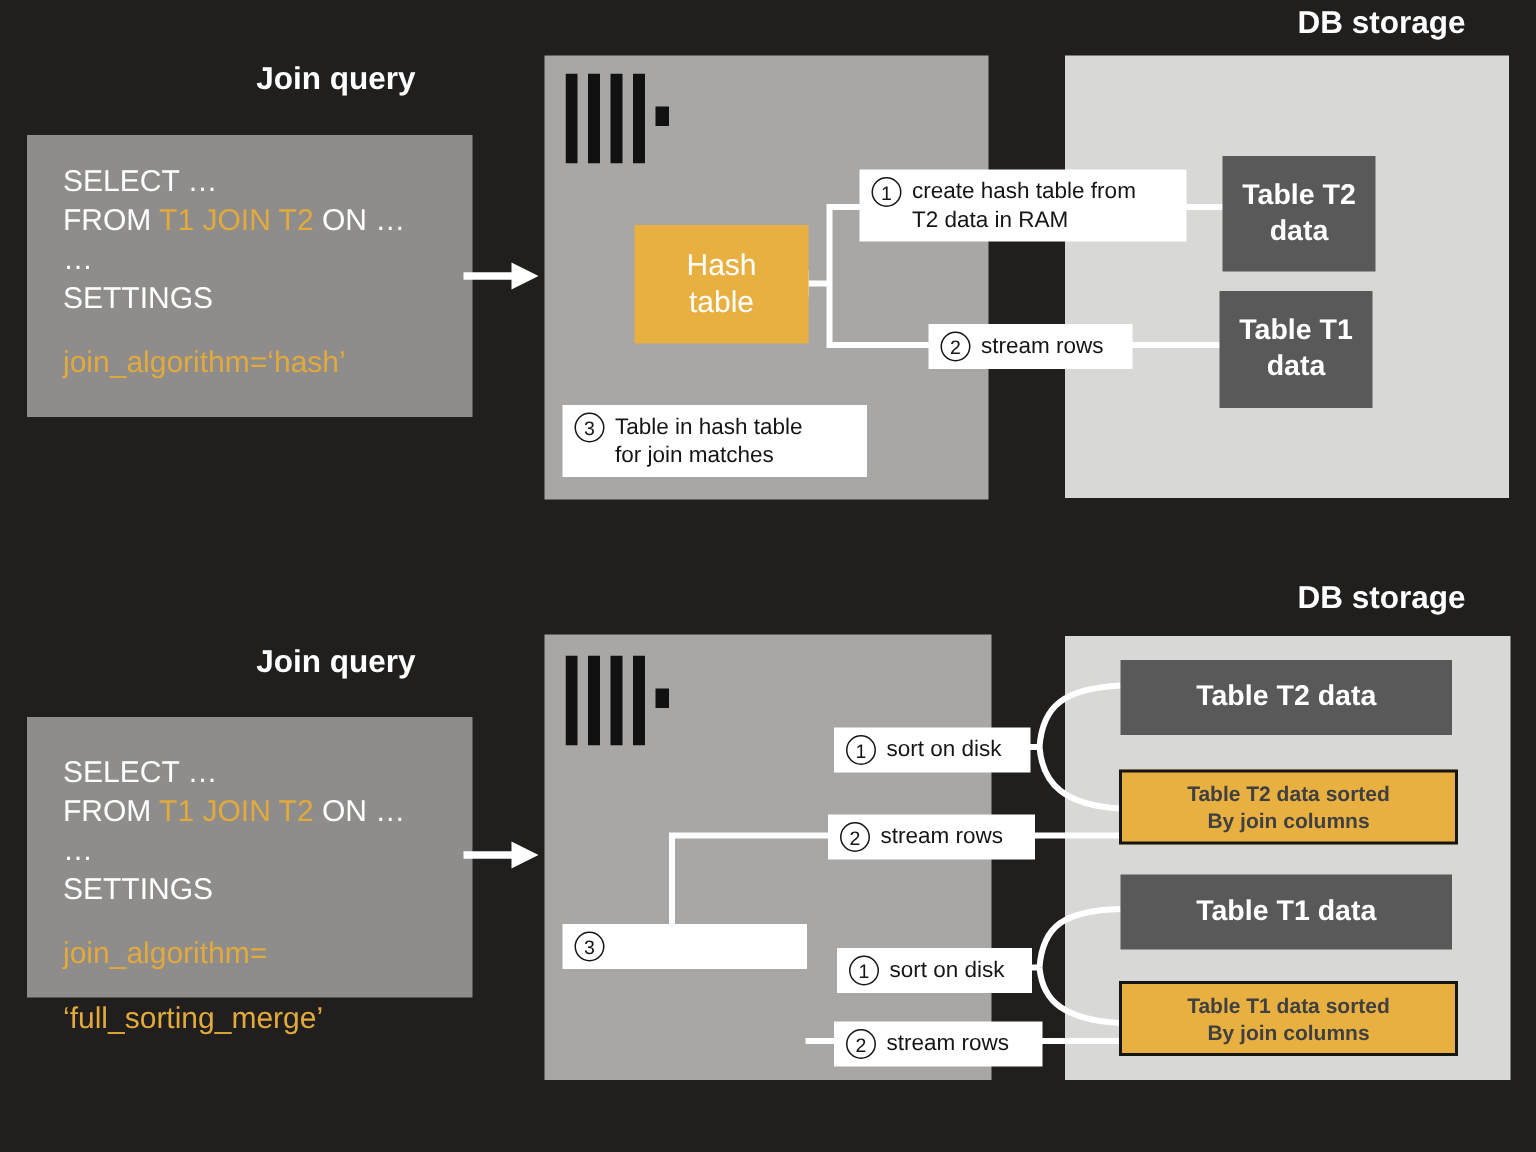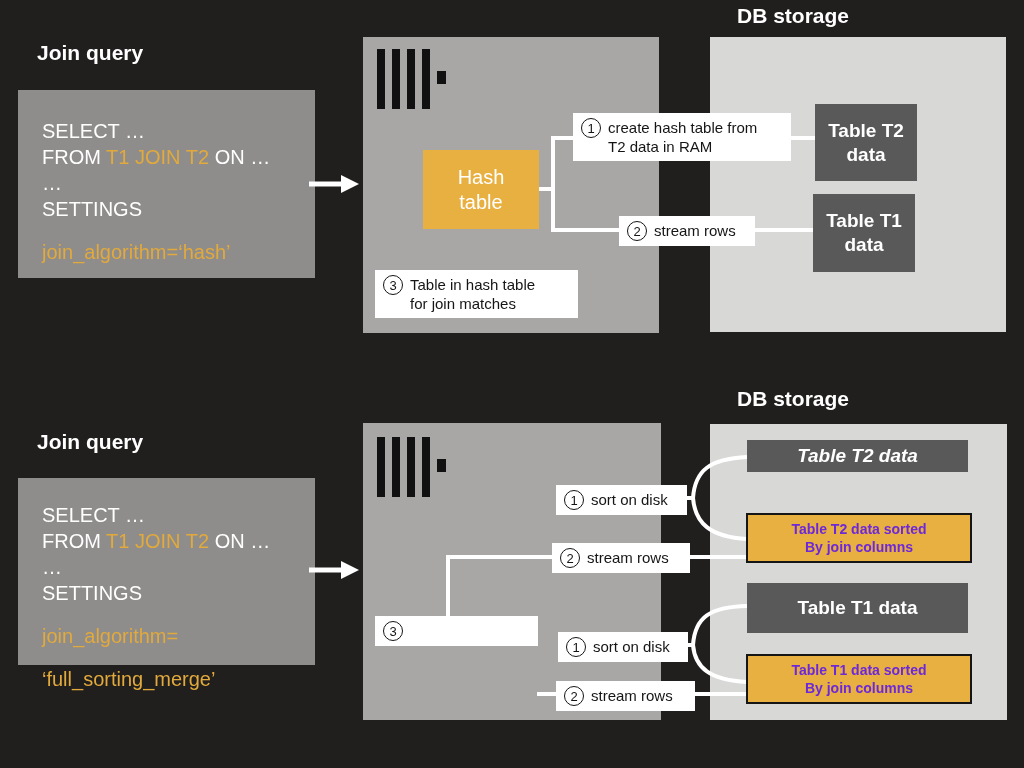--- a/index.html
+++ b/index.html
@@ -2,24 +2,24 @@
 <html><head>
 <meta charset="utf-8">
 <style>
   html,body { margin:0; padding:0; background:#201f1d; }
   .canvas {
     position:relative; width:1024px; height:768px;
     background:#201f1d; overflow:hidden;
     font-family:"Liberation Sans", sans-serif;
   }
   .abs { position:absolute; box-sizing:border-box; }
-  .title { color:#ffffff; font-size:21px; font-weight:bold; text-align:left; z-index:3; }
+  .title { color:#ffffff; font-size:21px; font-weight:bold; text-align:right; z-index:3; }
   .qbox {
     background:#8e8d8b; color:#ffffff; font-size:20px; line-height:26px;
-    padding:28px 0 0 24px; z-index:1;
+    padding:18px 0 0 24px; z-index:1;
   }
   .qbox div { white-space:pre; }
   .hl { color:#e2a93c;margin-top:17px; }
   .server { background:#a8a7a5; z-index:1; }
   .db { background:#d8d8d6; z-index:1; }
   .conn { position:absolute; left:0; top:0; z-index:2; pointer-events:none; }
   .label {
     background:#ffffff; color:#151515; font-size:15px; line-height:19px;
     display:flex; align-items:flex-start; gap:7px; padding:5px 8px; z-index:3;
   }
@@ -33,21 +33,21 @@
     background:#e8b041; color:#ffffff; font-size:20px; line-height:25px;
     display:flex; flex-direction:column; align-items:center; justify-content:center;
     text-align:center; z-index:3;
   }
   .darkbox {
     background:#595959; color:#ffffff; font-weight:bold; font-size:19px; line-height:24px;
     display:flex; flex-direction:column; align-items:center; justify-content:center;
     text-align:center; z-index:3;
   }
   .sorted {
-    background:#e8b041; border:2px solid #151515; color:#6d28d9; font-weight:bold;
+    background:#e8b041; border:2px solid #151515; color:#404040; font-weight:bold;
     font-size:14px; line-height:18px;
     display:flex; flex-direction:column; align-items:center; justify-content:center;
     text-align:left; z-index:3;
   }
   .logo { z-index:3; }
 </style>
 </head>
 <body>
 
 <div class="canvas">
@@ -195,21 +195,21 @@
 
   <div class="abs label" style="left:556px; top:681px; width:139px;">
     <span class="circ">2</span>
     <span>stream rows</span>
   </div>
 
   <div class="abs title" style="left:737px; top:387px; width:240px;">DB storage</div>
 
   <div class="abs db" style="left:710px; top:424px; width:297px; height:296px;"></div>
 
-  <div class="abs darkbox" style="left:747px; top:440px; width:221px; height:32px;font-style:italic;">
+  <div class="abs darkbox" style="left:747px; top:440px; width:221px; height:50px;">
     <span>Table T2 data</span>
   </div>
 
   <div class="abs sorted" style="left:746px; top:513px; width:226px; height:50px;">
     <span>Table T2 data sorted</span>
     <span>By join columns</span>
   </div>
 
   <div class="abs darkbox" style="left:747px; top:583px; width:221px; height:50px;">
     <span>Table T1 data</span>

